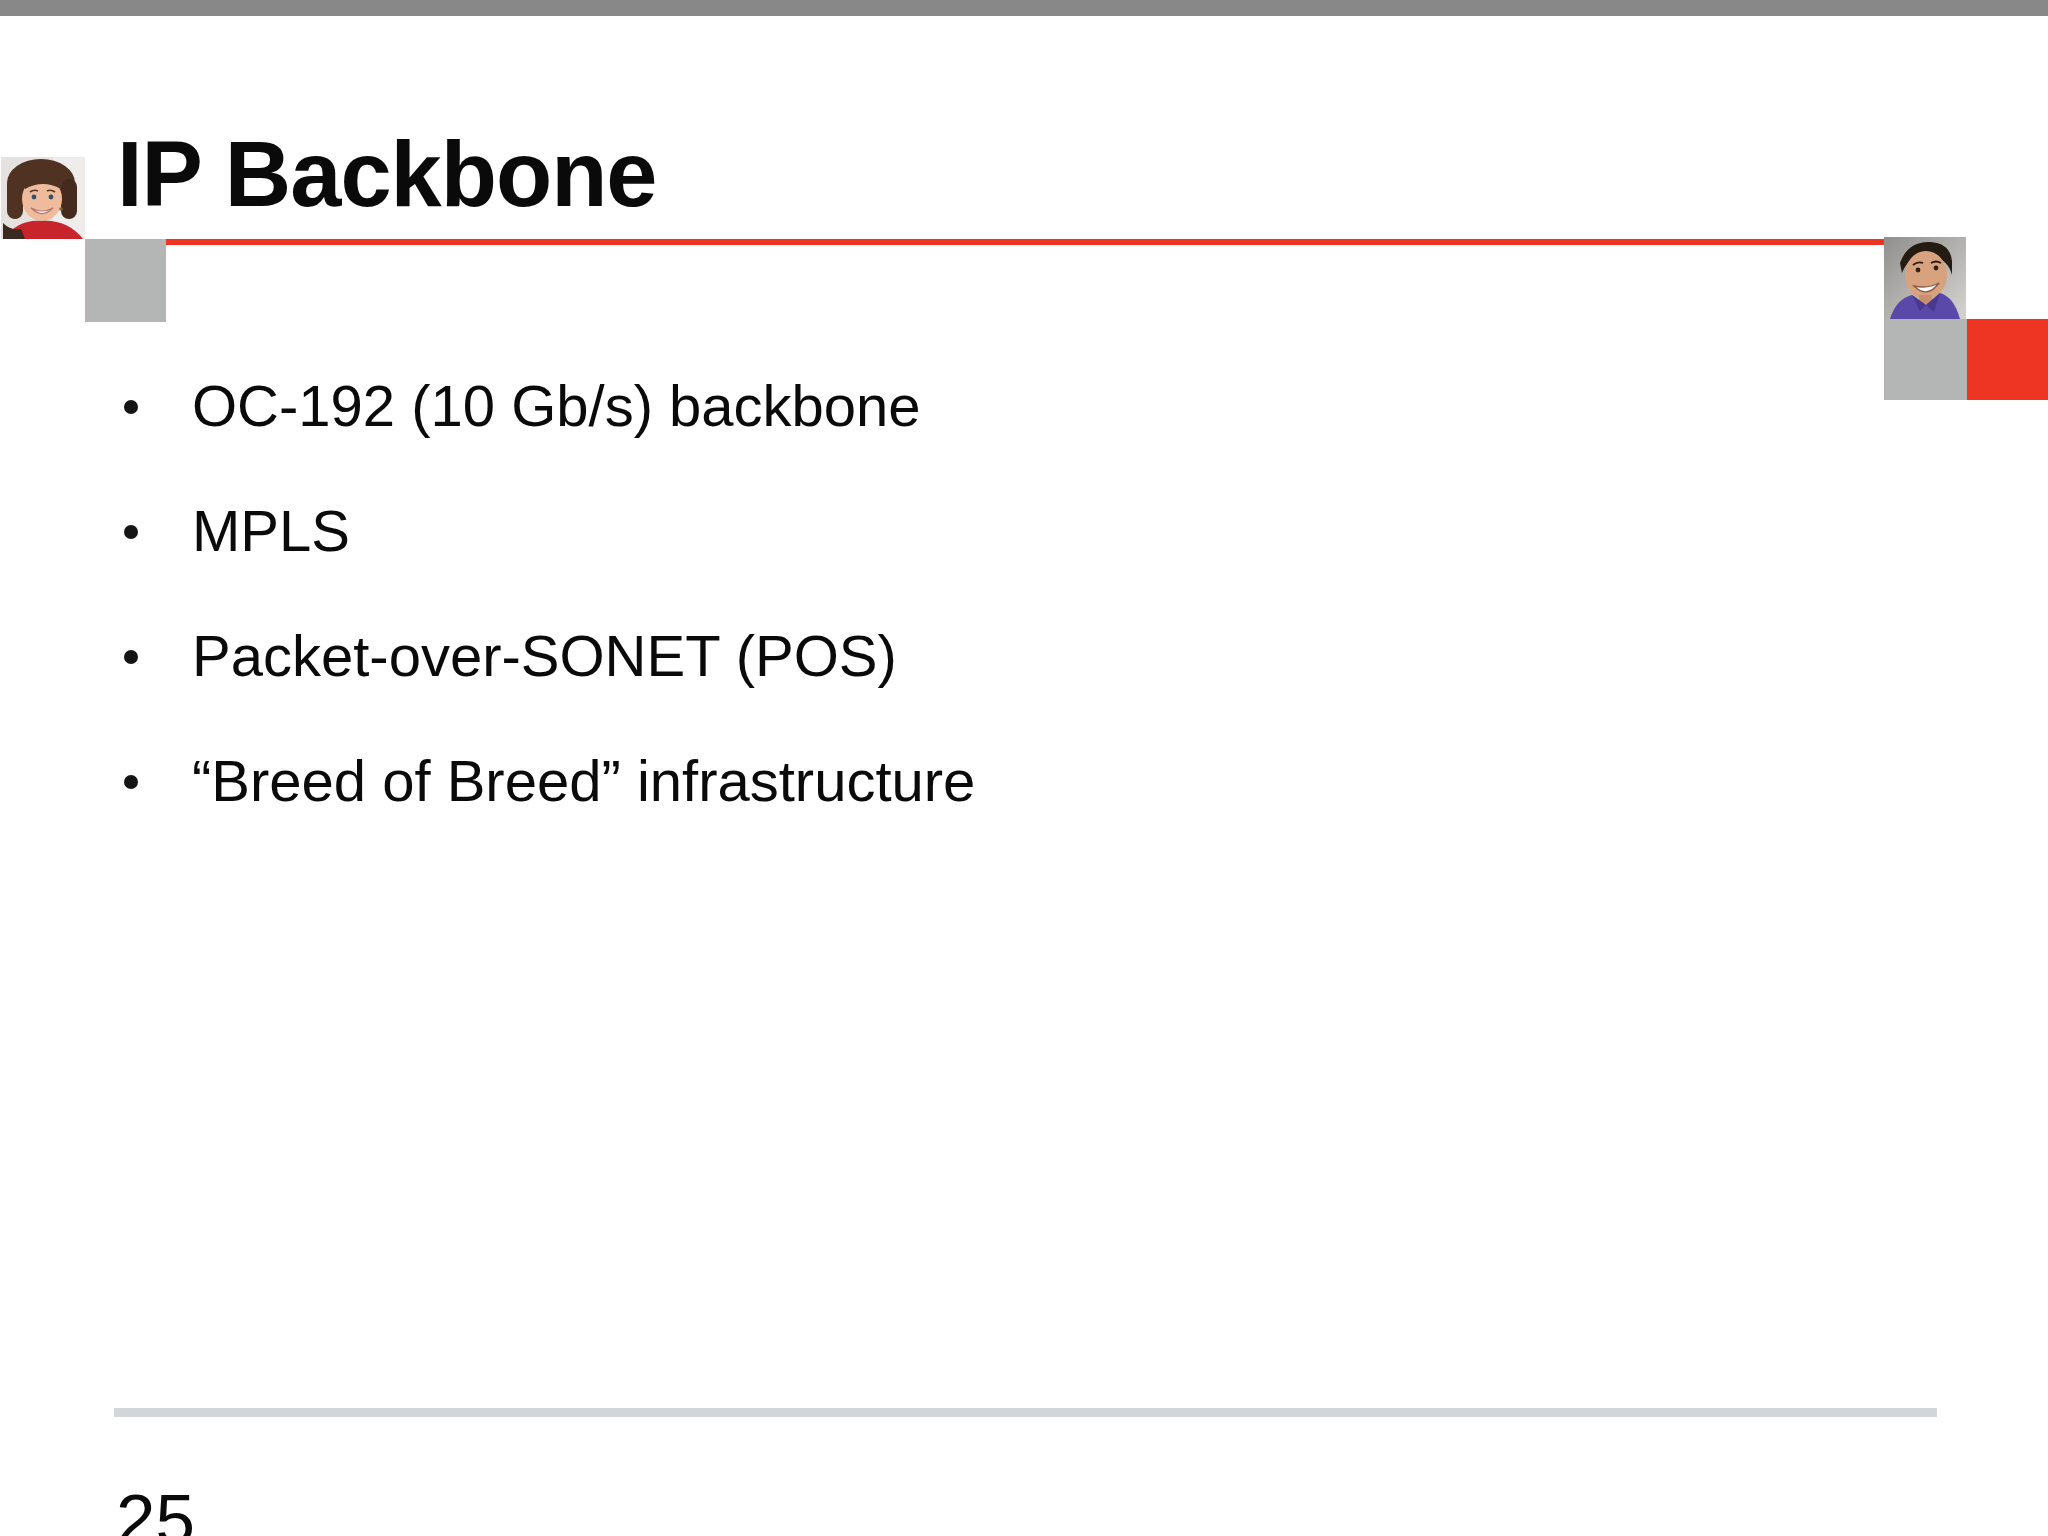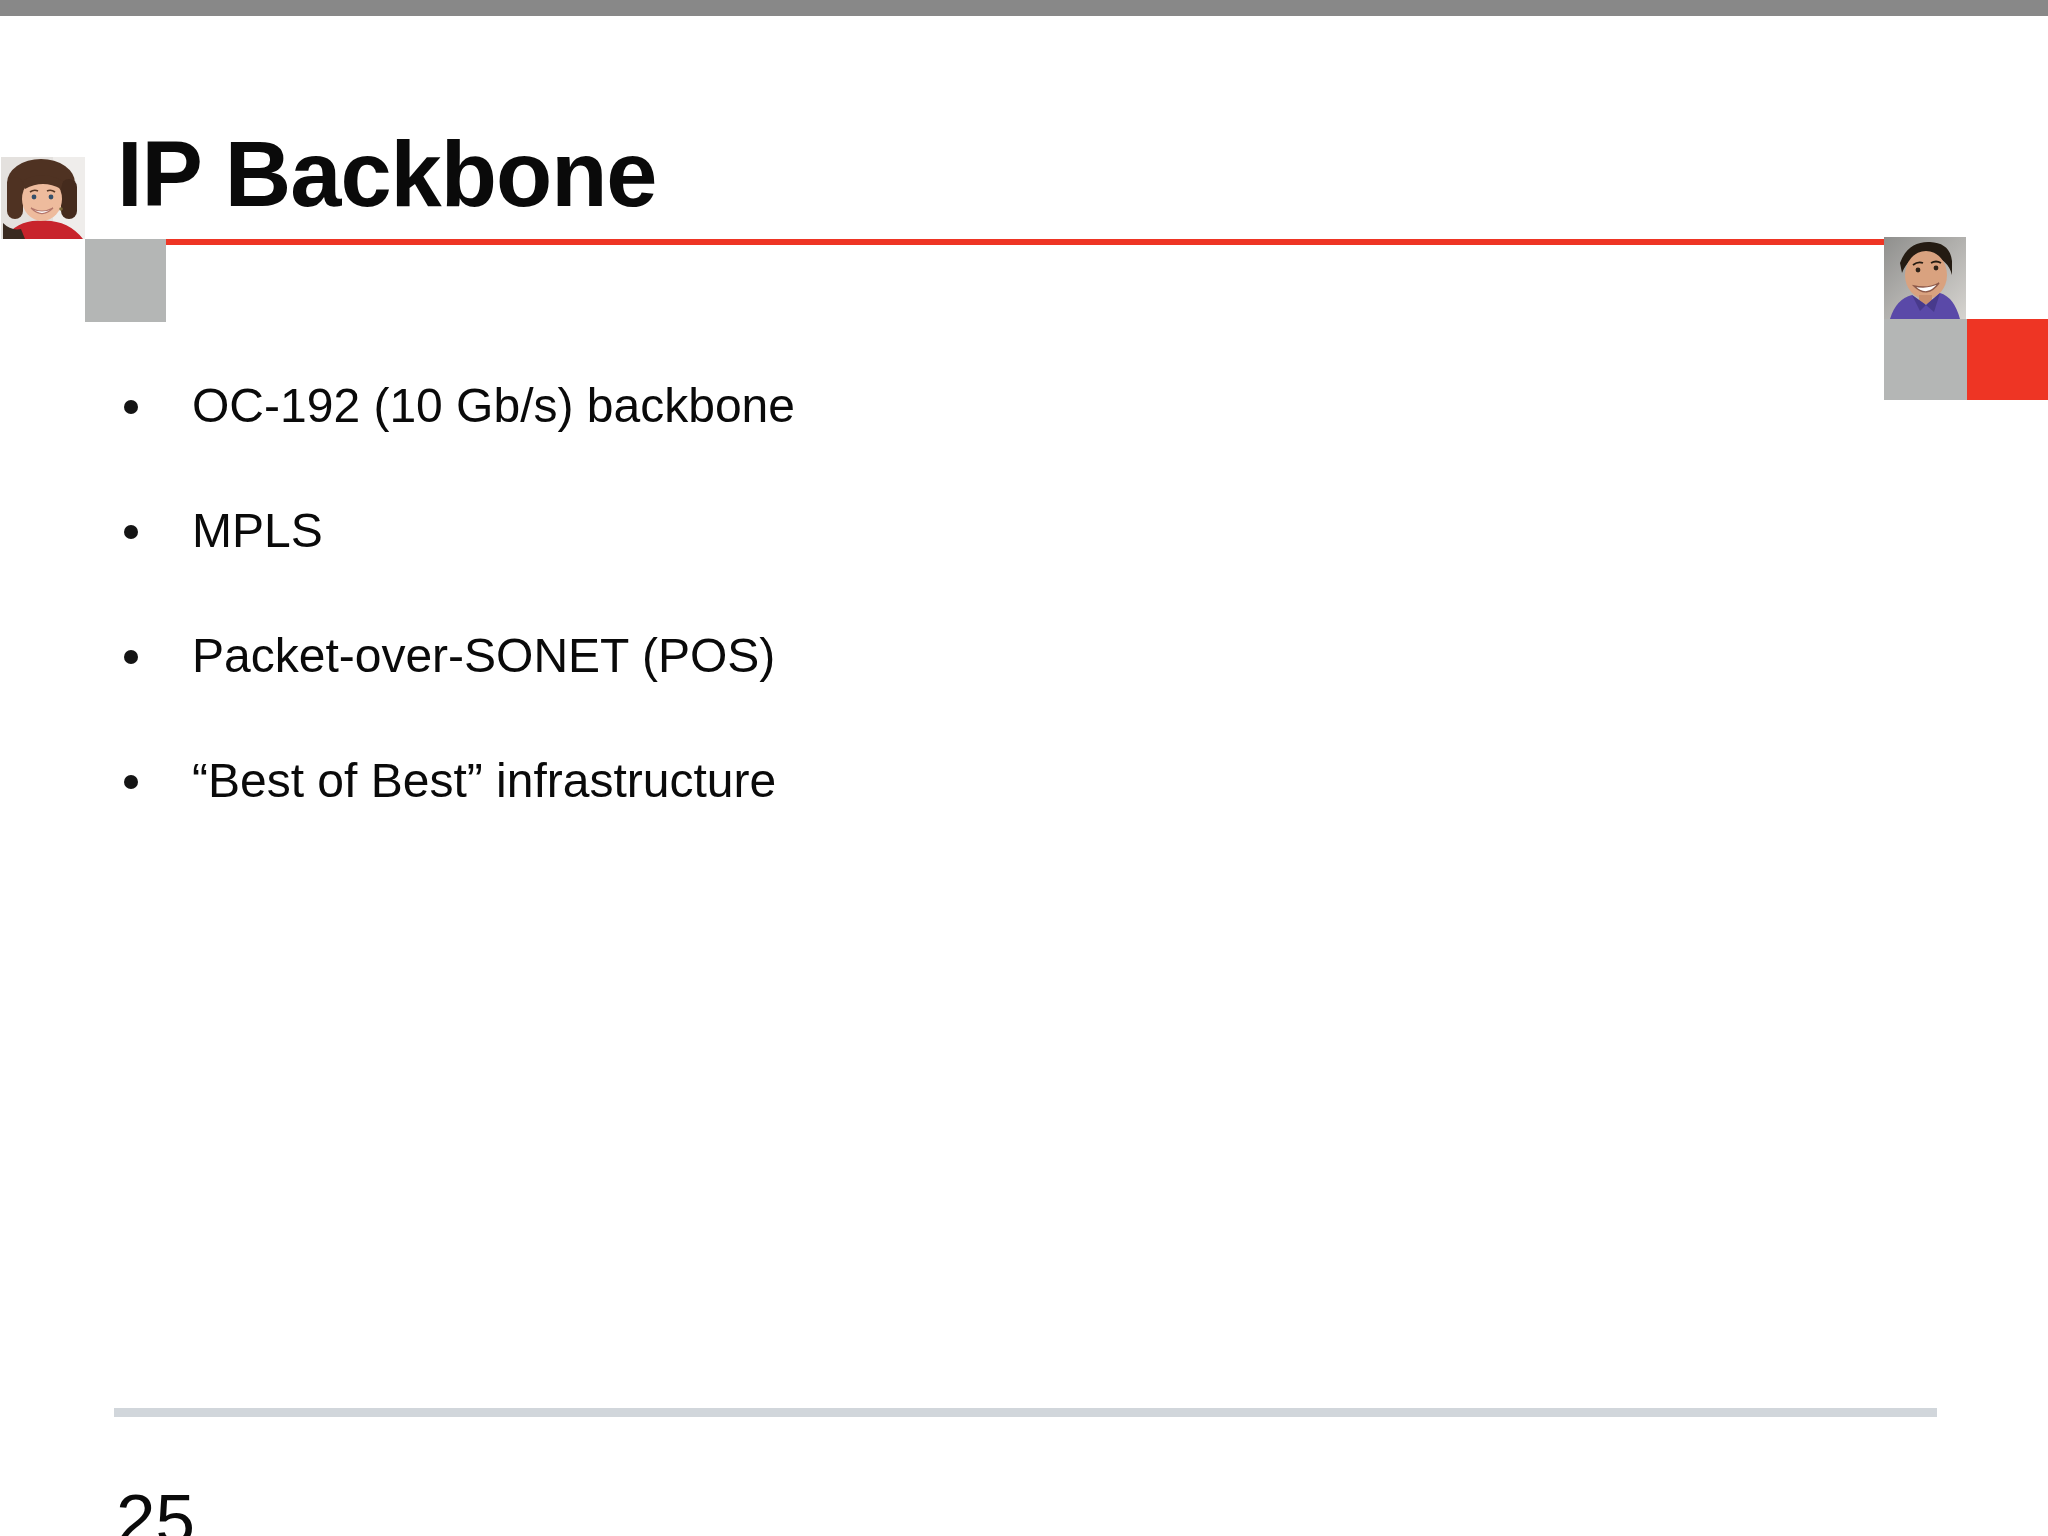--- a/index.html
+++ b/index.html
@@ -35,21 +35,21 @@
 
   
   .bullet-list{
     left:122px;top:337px;width:1700px;
     list-style:none;
   }
   .bullet-list li{
     position:relative;
     padding-left:70px;
     margin-bottom:19px;
-    font-size:48px;line-height:106px;color:var(--ink);
+    font-size:58px;line-height:106px;color:var(--ink);
   }
   .bullet-list li::before{
     content:"";
     position:absolute;left:2px;top:47px;
     width:14px;height:14px;border-radius:50%;
     background:#141414;
   }
 
   
   .footer-rule{left:114px;top:1392px;width:1823px;height:9px;background:var(--line-gray);}
@@ -114,20 +114,20 @@
       <path d="M56,56 L42,68 L50,75 Z" fill="#483a8c"></path>
     </svg>
   </div>
   <div class="abs gray-sq-right"></div>
   <div class="abs red-sq-right"></div>
 
   <ul class="abs bullet-list">
     <li><span>OC-192 (10 Gb/s) backbone</span></li>
     <li><span>MPLS</span></li>
     <li><span>Packet-over-SONET (POS)</span></li>
-    <li><span>“Best of Best” infrastructure</span></li>
+    <li><span>“Breed of Breed” infrastructure</span></li>
   </ul>
 
   <div class="abs footer-rule"></div>
   <div class="abs page-number">25</div>
 
 
 </div>
 
 </body></html>

